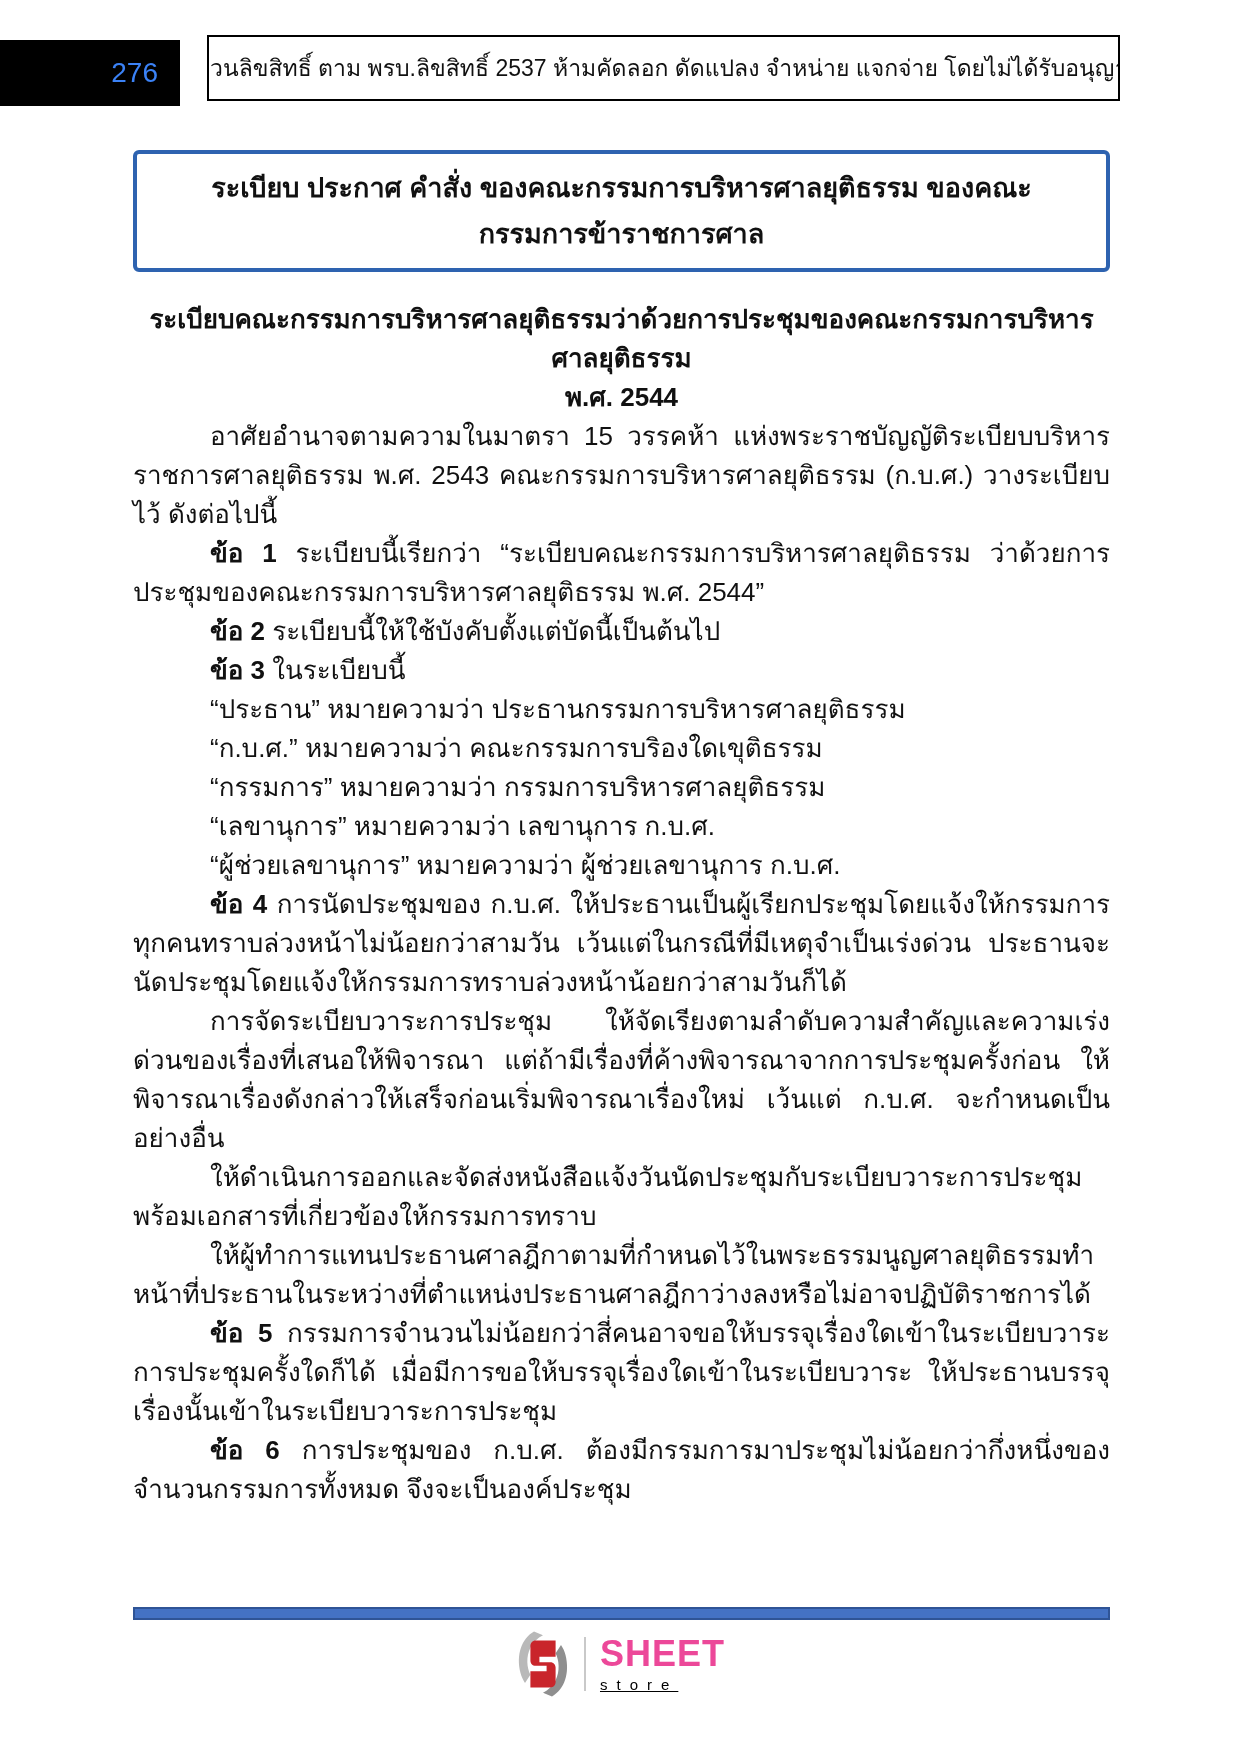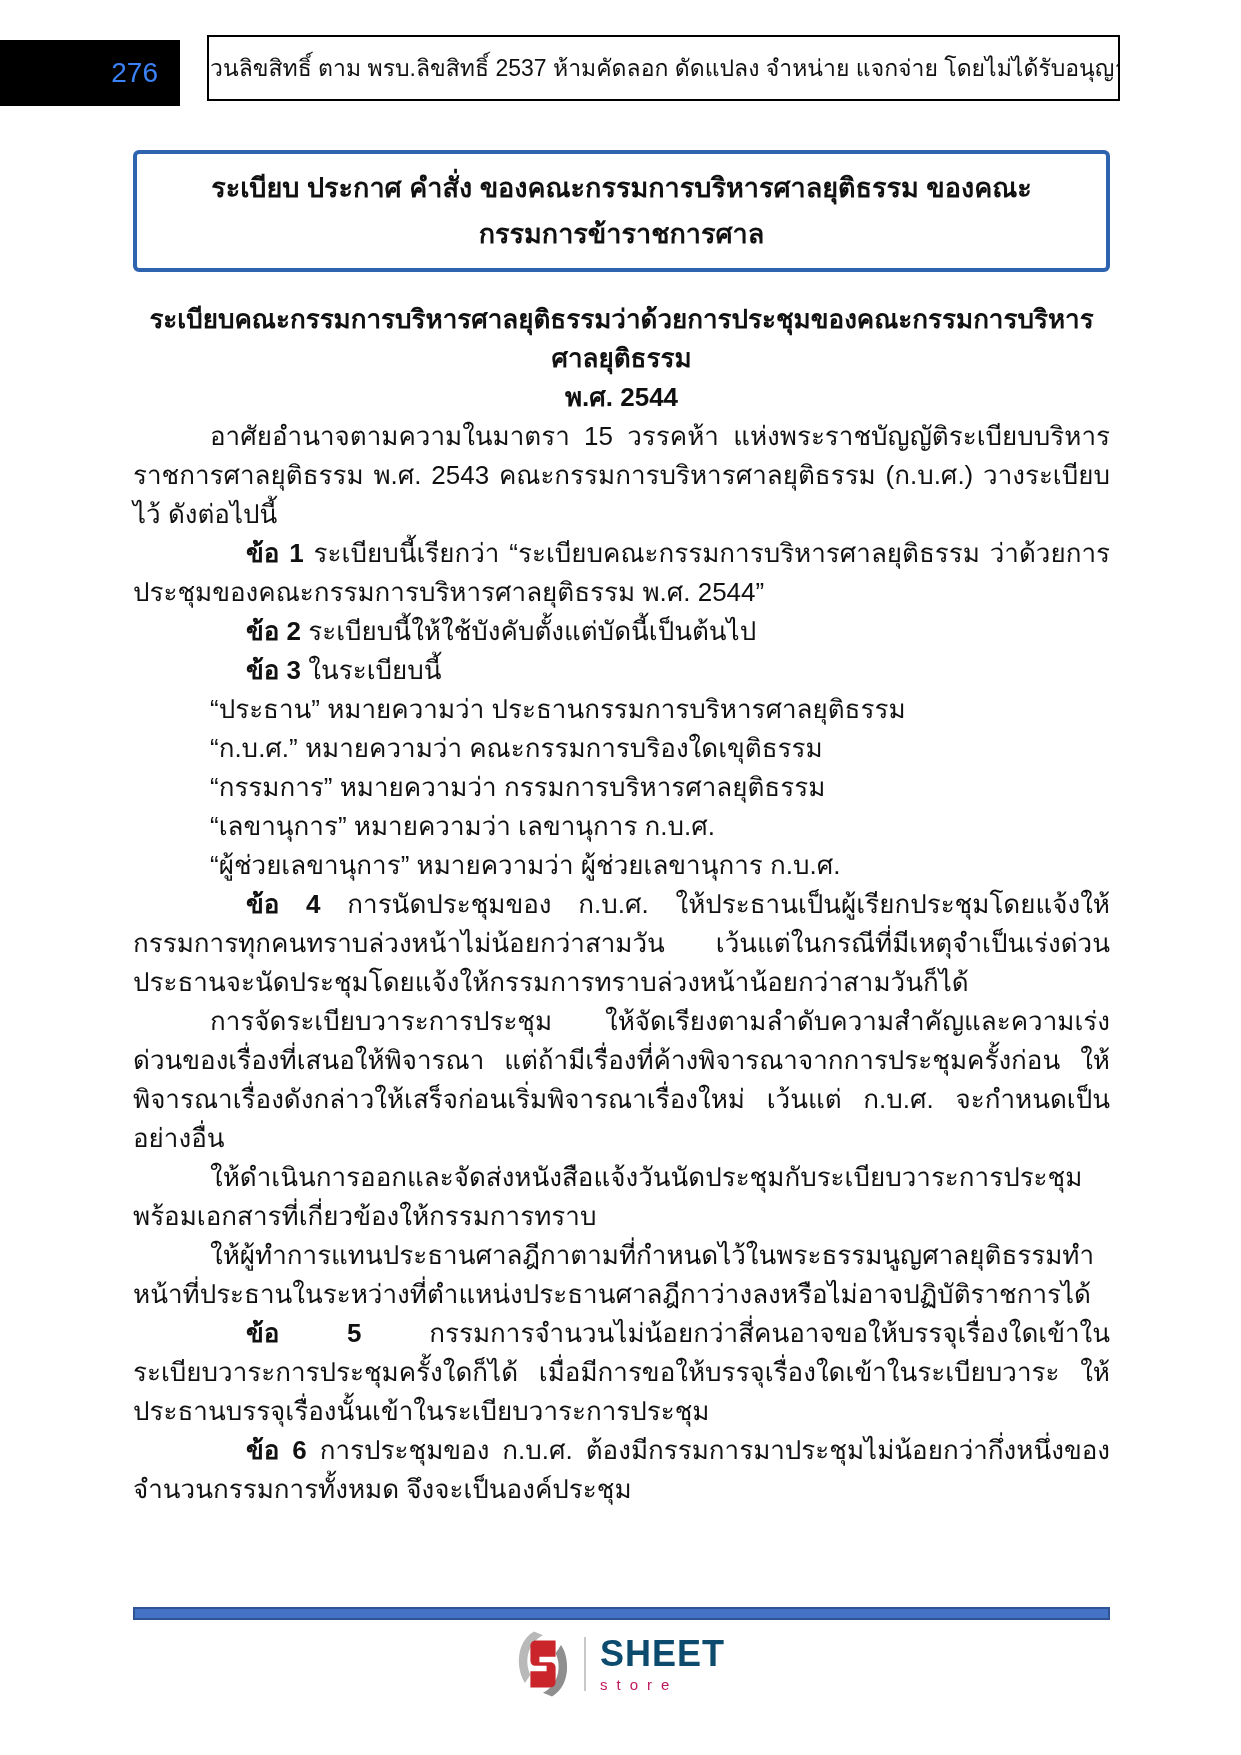--- a/index.html
+++ b/index.html
@@ -33,39 +33,39 @@
   }
 
   
   .doc-body{
     position:absolute;left:133px;top:300px;width:977px;
     font-size:26px;line-height:39px;
   }
   .doc-heading{text-align:center;font-weight:bold;}
   .para{margin:0;text-align:justify;text-justify:inter-word;}
   .para.indent{text-indent:77px;}
-  .para b{font-weight:bold;margin-left:36px;}
+  .para b{font-weight:bold;}
 
   
   .footer-bar{
     position:absolute;left:133px;top:1607px;width:977px;height:13px;
     background:#4472c4;border:2px solid #2f5496;box-sizing:border-box;
   }
   .logo-row{
     position:absolute;left:0;top:1628px;width:1241px;
     display:flex;align-items:center;justify-content:center;gap:14px;
   }
   .logo-mark{width:54px;height:72px;flex:0 0 auto;}
   .logo-divider{width:2px;height:54px;background:#c9c9c9;flex:0 0 auto;}
   .logo-text{display:flex;flex-direction:column;align-items:flex-start;}
   .logo-brand{
-    font-weight:bold;font-size:36px;line-height:36px;color:#0c4a6e;letter-spacing:1px;
+    font-weight:bold;font-size:36px;line-height:36px;color:#ec4899;letter-spacing:1px;
   }
   .logo-sub{
-    font-size:15px;color:#be185d;letter-spacing:9px;margin-top:4px;
+    font-size:15px;color:#000000;letter-spacing:9px;margin-top:4px;text-decoration:underline;
   }
 </style>
 </head>
 <body>
 
 <div class="page">
 
   <div class="page-num-box">
     <span>276</span>
   </div>

